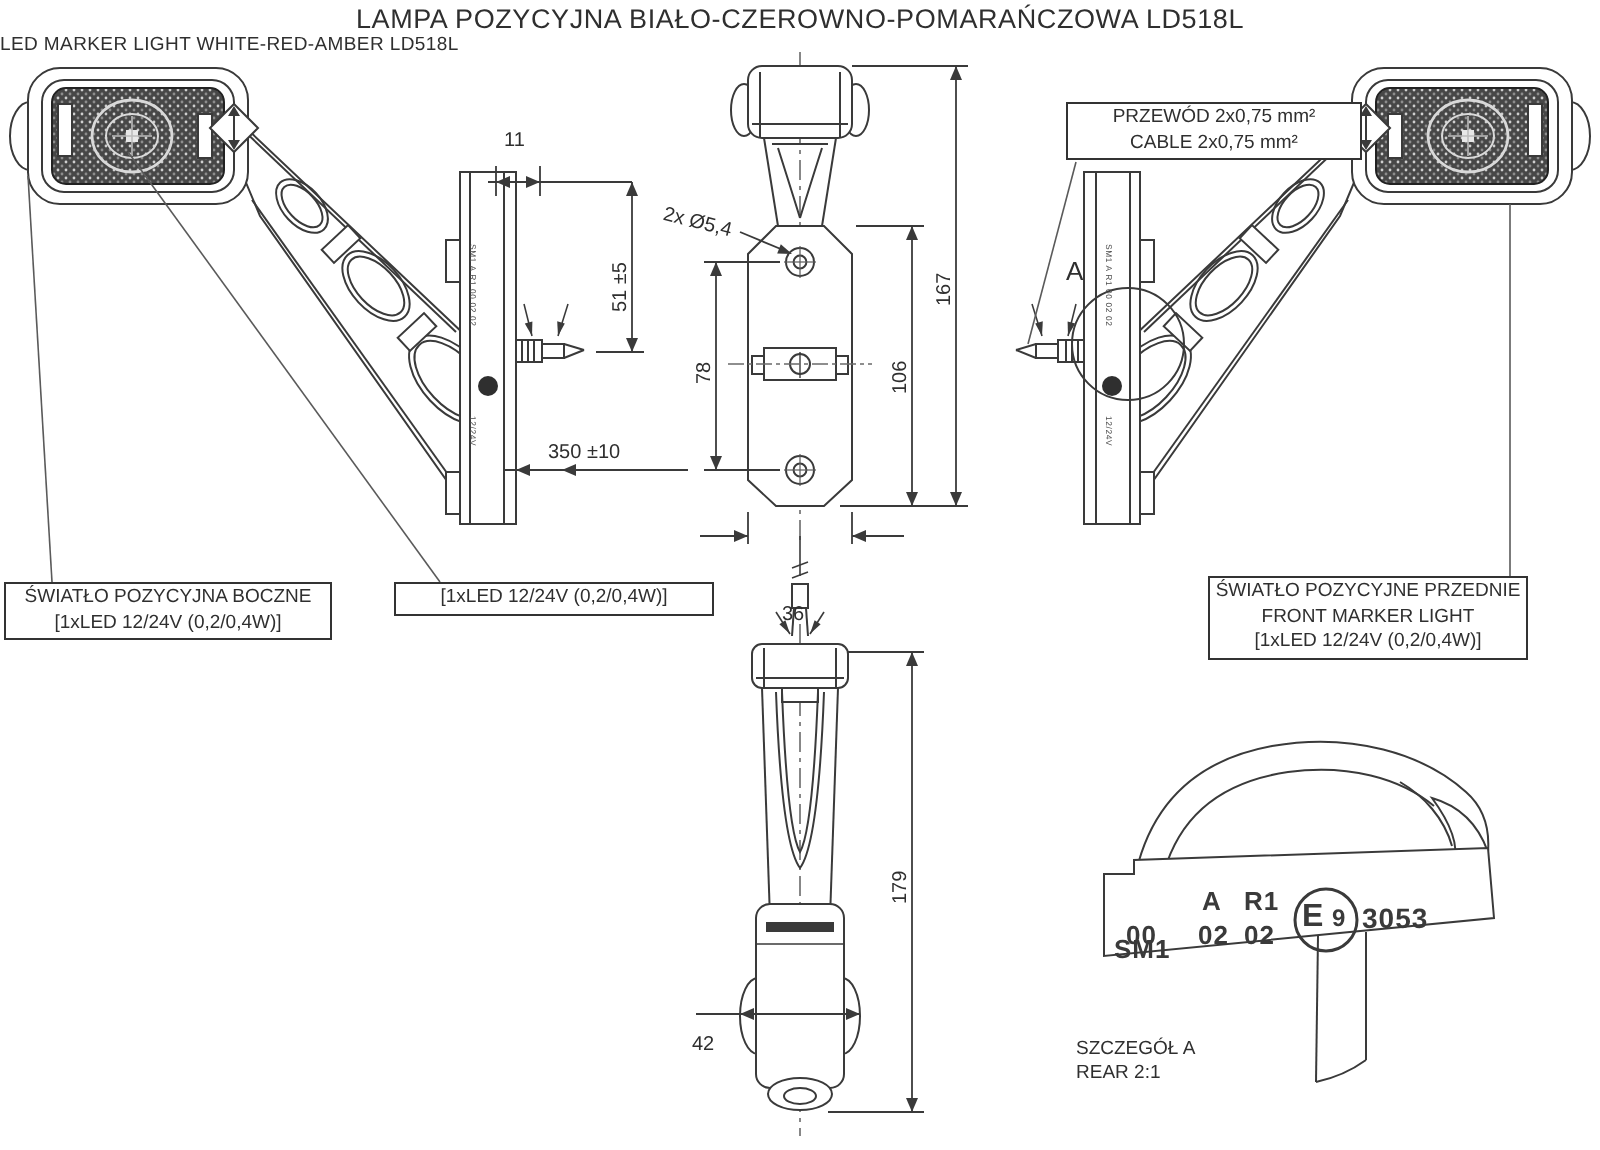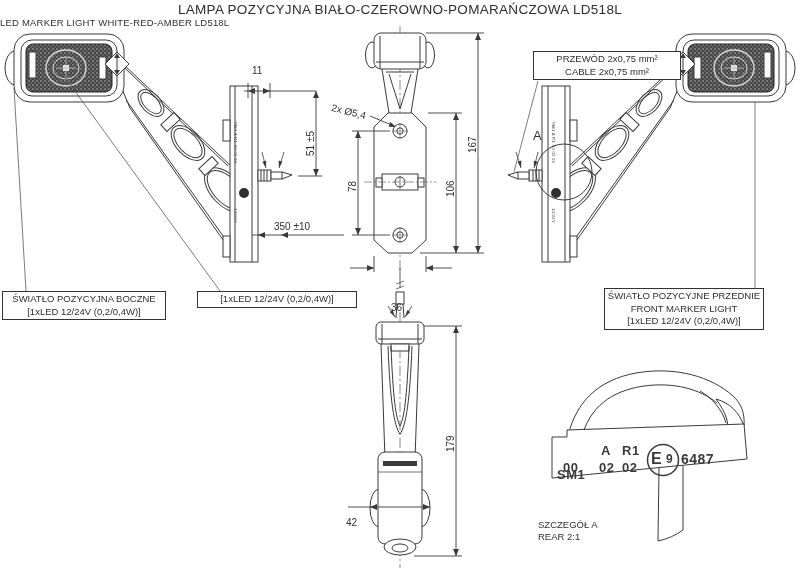--- a/index.html
+++ b/index.html
@@ -266,20 +266,20 @@
   </div>
 
   <span class="t mark" style="left:557px;top:467px;">SM1</span>
   <span class="t mark" style="left:601px;top:443px;">A</span>
   <span class="t mark" style="left:622px;top:443px;">R1</span>
   <span class="t mark" style="left:563px;top:460px;">00</span>
   <span class="t mark" style="left:599px;top:460px;">02</span>
   <span class="t mark" style="left:622px;top:460px;">02</span>
   <span class="t mark" style="left:651px;top:450px;font-size:16px;">E</span>
   <span class="t mark" style="left:666px;top:452px;font-size:12px;">9</span>
-  <span class="t mark" style="left:681px;top:451px;font-size:14px;">6487</span>
+  <span class="t mark" style="left:681px;top:451px;font-size:14px;">3053</span>
 
   <span class="t micro" style="left:238px;top:122px;">SM1 A R1 00 02 02</span>
   <span class="t micro" style="left:238px;top:208px;">12/24V</span>
   <span class="t micro" style="left:556px;top:122px;">SM1 A R1 00 02 02</span>
   <span class="t micro" style="left:556px;top:208px;">12/24V</span>
 
 </div>
 
 </body></html>

